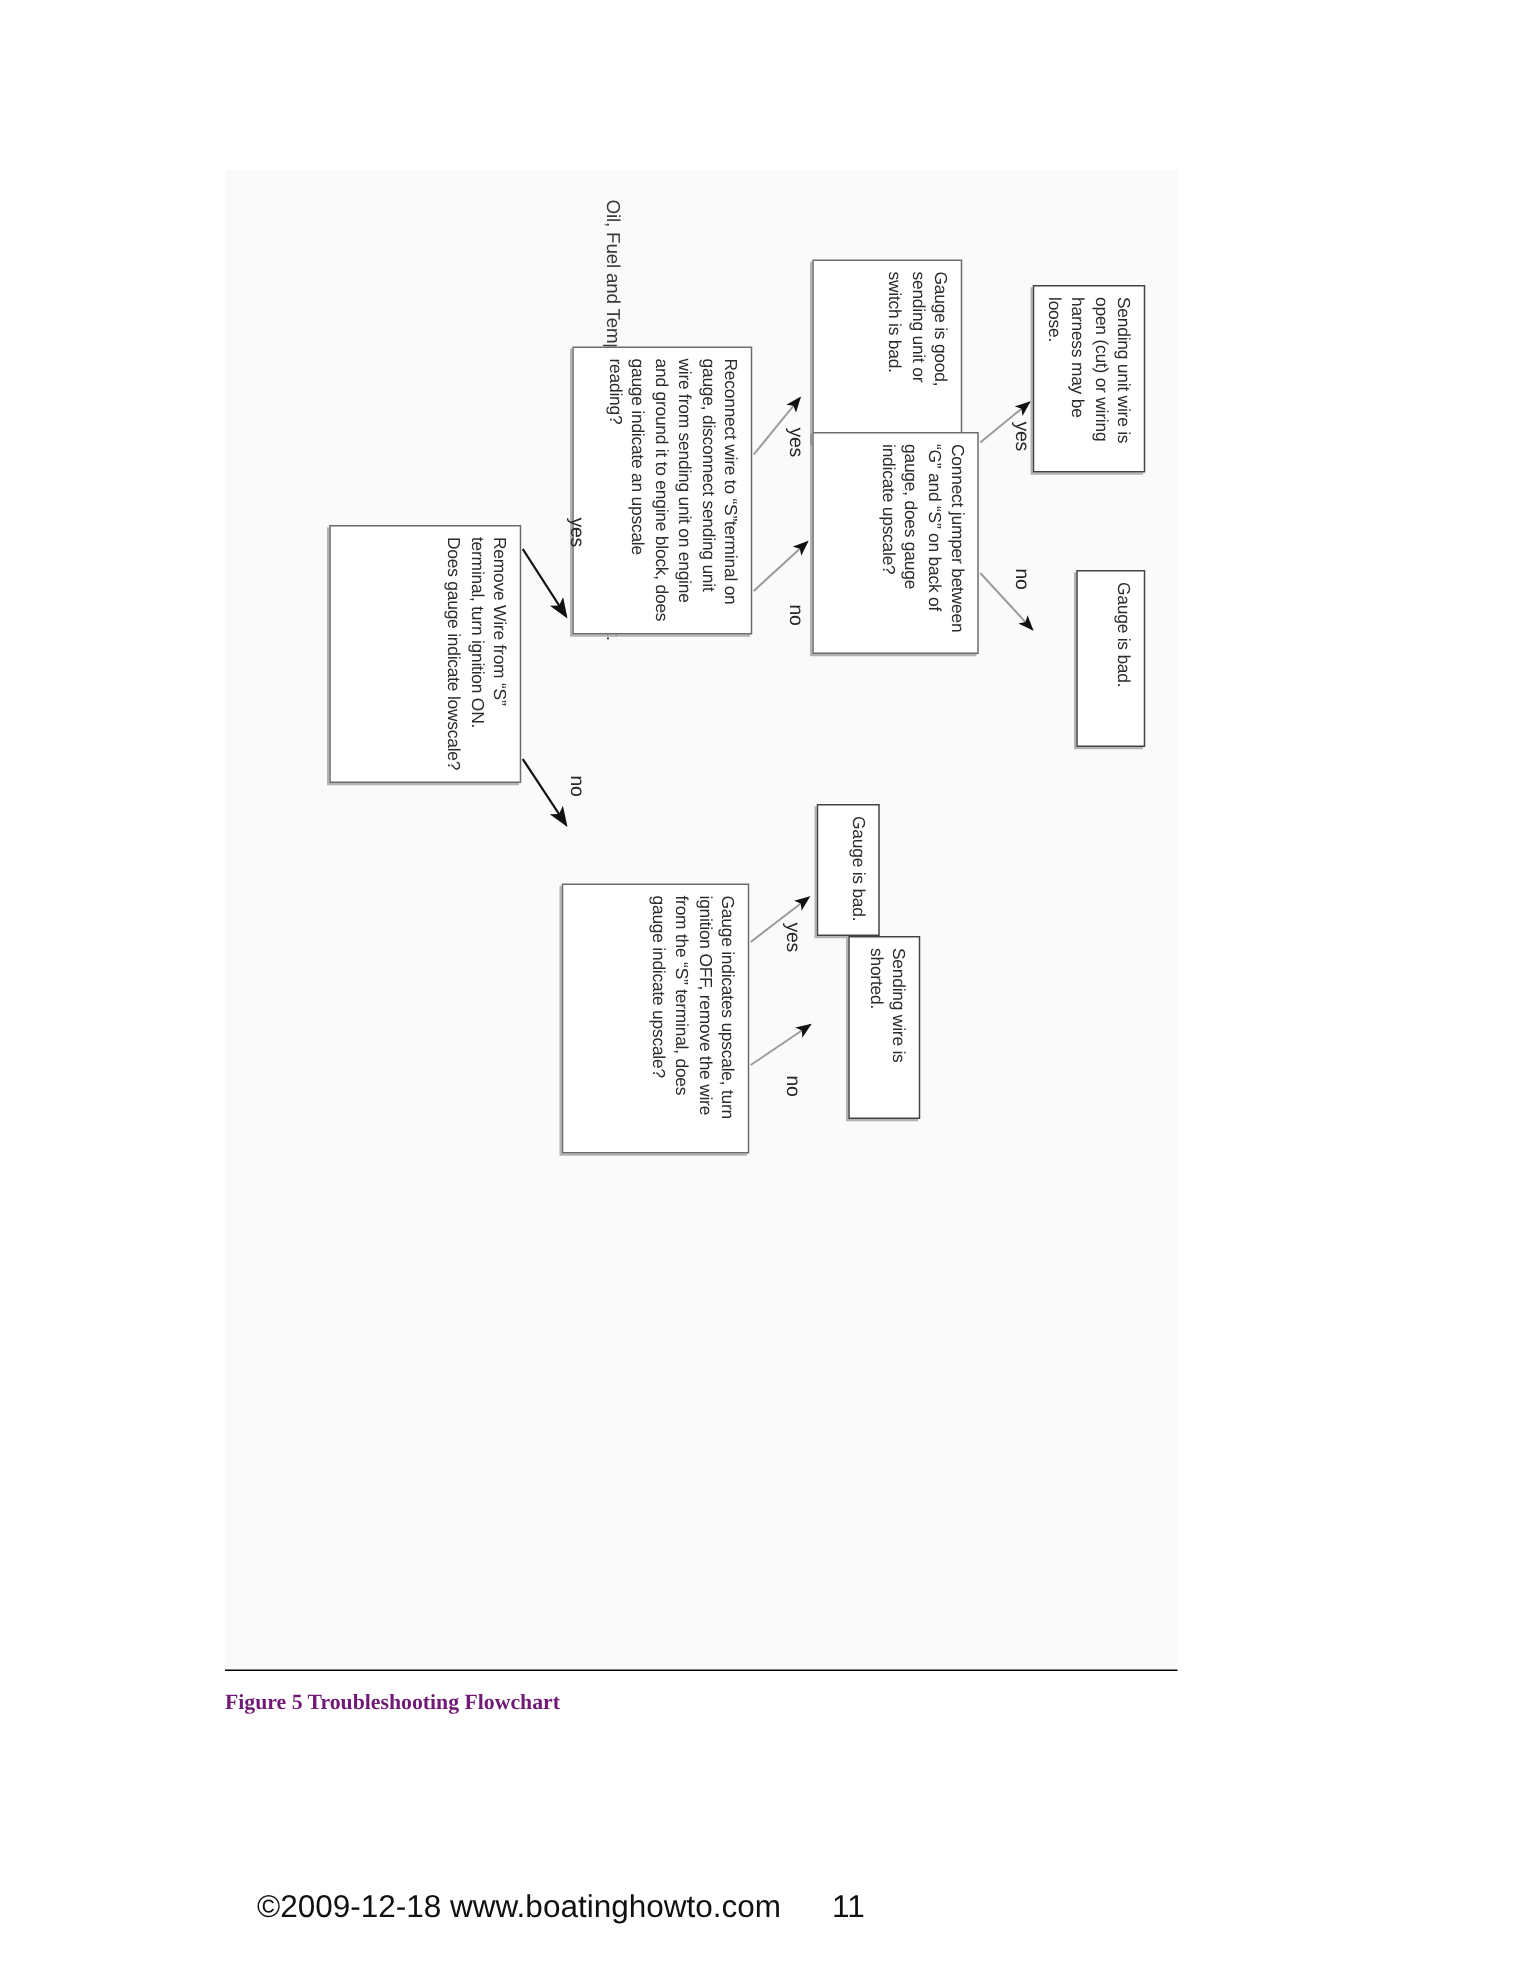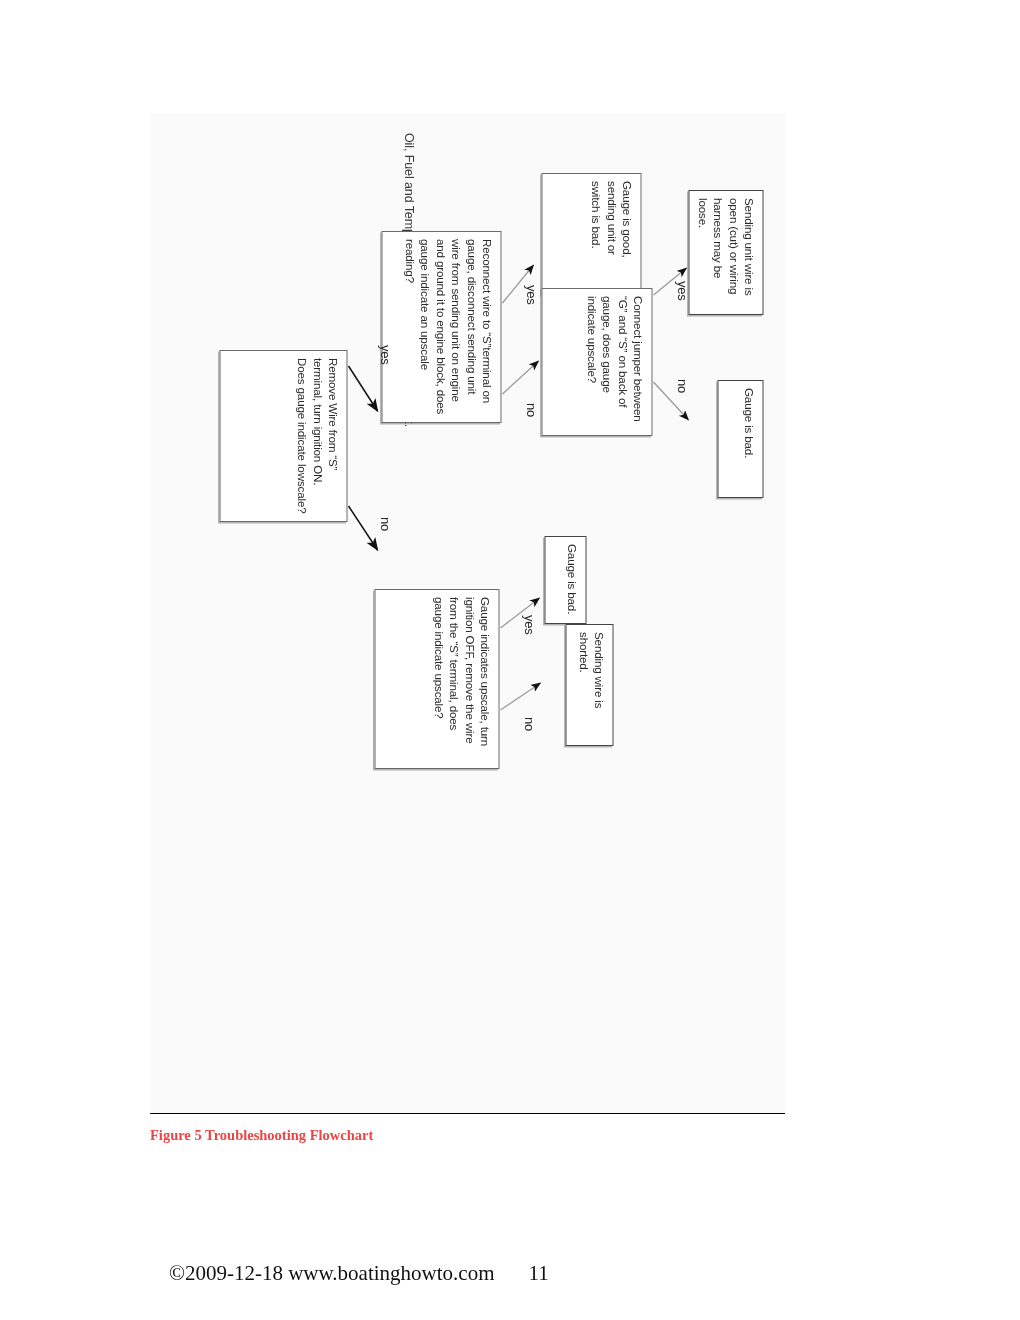--- a/index.html
+++ b/index.html
@@ -89,28 +89,28 @@
   }
 
   
   .caption {
     position: absolute;
     left: 150px;
     top: 1127px;
     font-family: "Liberation Serif", serif;
     font-size: 14.5px;
     font-weight: bold;
-    color: #ef4444;
+    color: #701a75;
   }
 
   .footer {
     position: absolute;
     left: 148px;
     top: 1236px;
-    font-family: Liberation Serif, serif;
+    font-family: Liberation Sans, sans-serif;
     font-size: 21px;
     color: #111111;
     white-space: pre;
   }
   .footer .pageno { margin-left: 34px; }
 </style>
 </head>
 <body>
 
 <div class="page">

